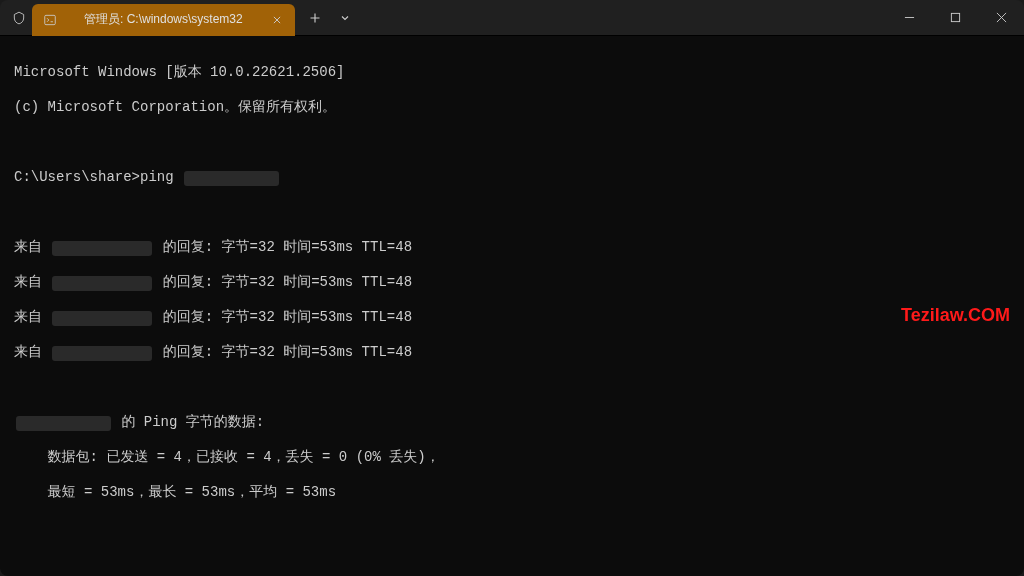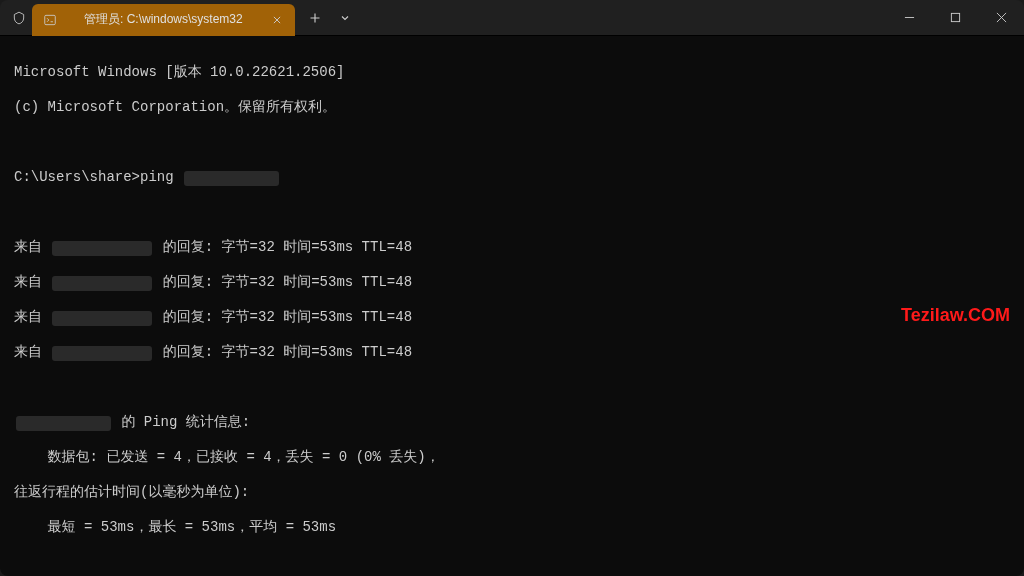--- a/index.html
+++ b/index.html
@@ -214,21 +214,20 @@
 <div class="line"><span>Microsoft Windows [版本 10.0.22621.2506]</span></div>
 <div class="line"><span>(c) Microsoft Corporation。保留所有权利。</span></div>
 <div class="line" style="min-height:17.5px"></div>
 <div class="line"><span>C:\Users\share&gt;ping </span><span class="redact redact-95"></span></div>
 <div class="line" style="min-height:17.5px"></div>
 <div class="line"><span>来自 </span><span class="redact redact-100"></span><span> 的回复: 字节=32 时间=53ms TTL=48</span></div>
 <div class="line"><span>来自 </span><span class="redact redact-100"></span><span> 的回复: 字节=32 时间=53ms TTL=48</span></div>
 <div class="line"><span>来自 </span><span class="redact redact-100"></span><span> 的回复: 字节=32 时间=53ms TTL=48</span></div>
 <div class="line"><span>来自 </span><span class="redact redact-100"></span><span> 的回复: 字节=32 时间=53ms TTL=48</span></div>
 <div class="line" style="min-height:17.5px"></div>
-<div class="line"><span class="redact redact-95"></span><span> 的 Ping 统计信息:</span></div>
+<div class="line"><span class="redact redact-95"></span><span> 的 Ping 字节的数据:</span></div>
 <div class="line"><span>    数据包: 已发送 = 4，已接收 = 4，丢失 = 0 (0% 丢失)，</span></div>
-<div class="line"><span>往返行程的估计时间(以毫秒为单位):</span></div>
 <div class="line"><span>    最短 = 53ms，最长 = 53ms，平均 = 53ms</span></div>
 
 
 
   <div class="watermark">Tezilaw.COM</div>
 </div>
 
 </body></html>

